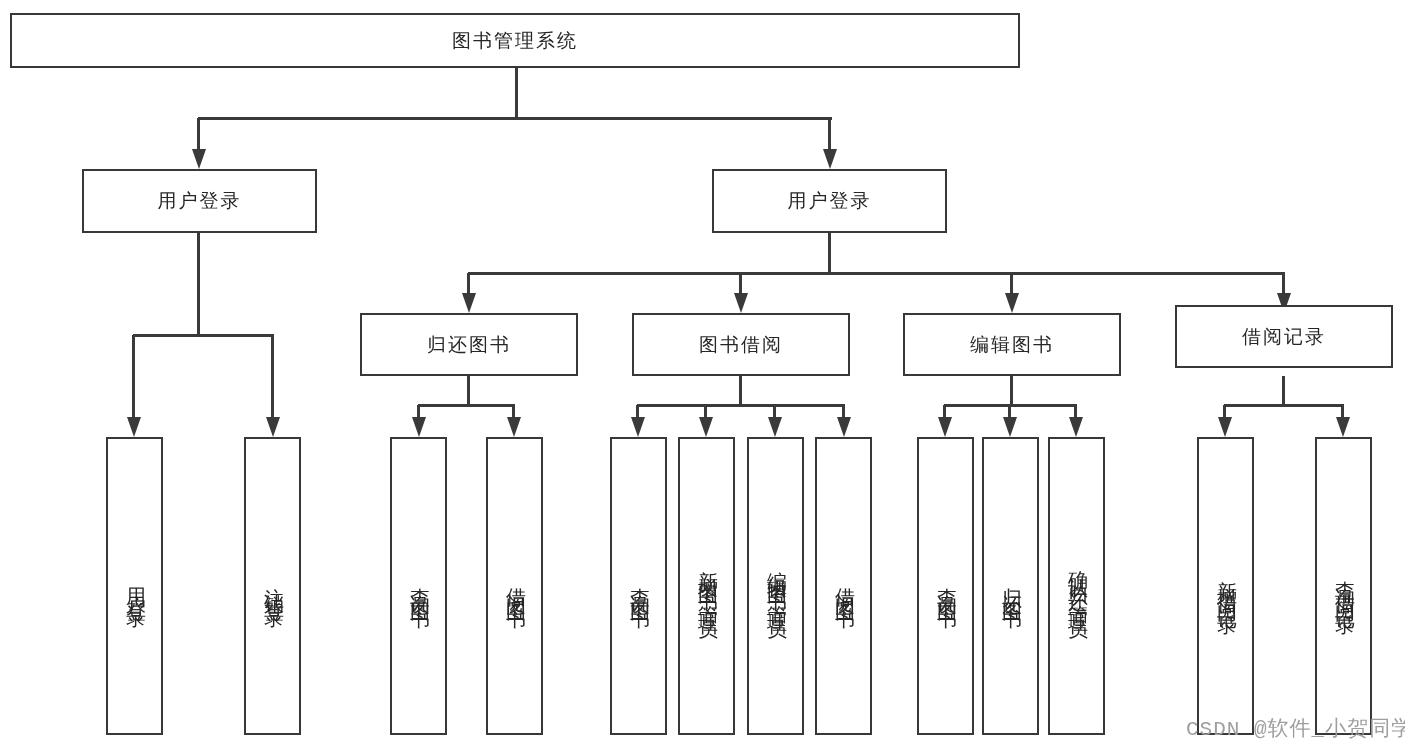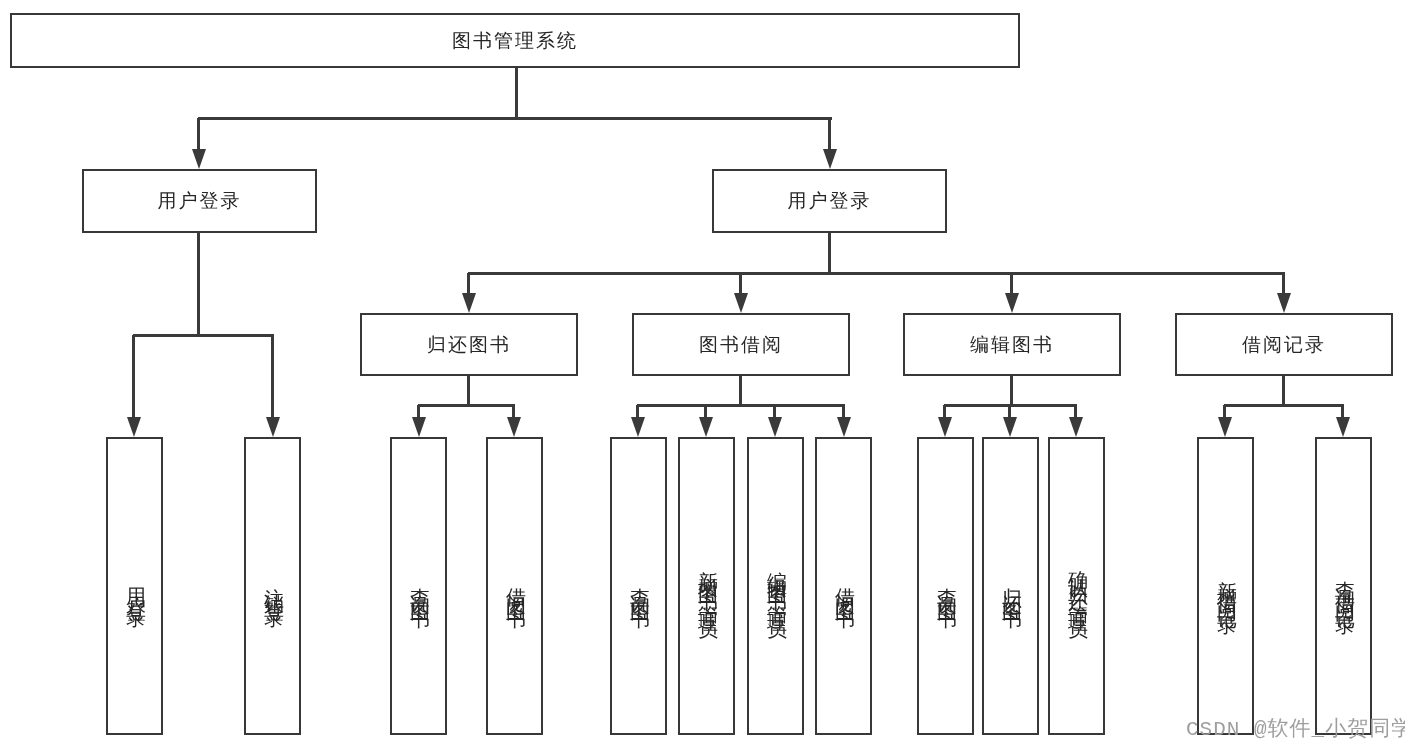--- a/index.html
+++ b/index.html
@@ -135,21 +135,21 @@
       </div>
       <div class="node h-node" style="left: 360px; top: 313px; width: 218px; height: 63px;">
         <span>归还图书</span>
       </div>
       <div class="node h-node" style="left: 632px; top: 313px; width: 218px; height: 63px;">
         <span>图书借阅</span>
       </div>
       <div class="node h-node" style="left: 903px; top: 313px; width: 218px; height: 63px;">
         <span>编辑图书</span>
       </div>
-      <div class="node h-node" style="left: 1175px; top: 313px; width: 218px; height: 63px;">
+      <div class="node h-node" style="left: 1175px; top: 305px; width: 218px; height: 63px;">
         <span>借阅记录</span>
       </div>
       <div class="node v-node" style="left: 106px; top: 437px; width: 57px; height: 298px;">
         <span class="v-label">用户登录</span>
       </div>
       <div class="node v-node" style="left: 244px; top: 437px; width: 57px; height: 298px;">
         <span class="v-label">注销登录</span>
       </div>
       <div class="node v-node" style="left: 390px; top: 437px; width: 57px; height: 298px;">
         <span class="v-label">查询图书</span>

